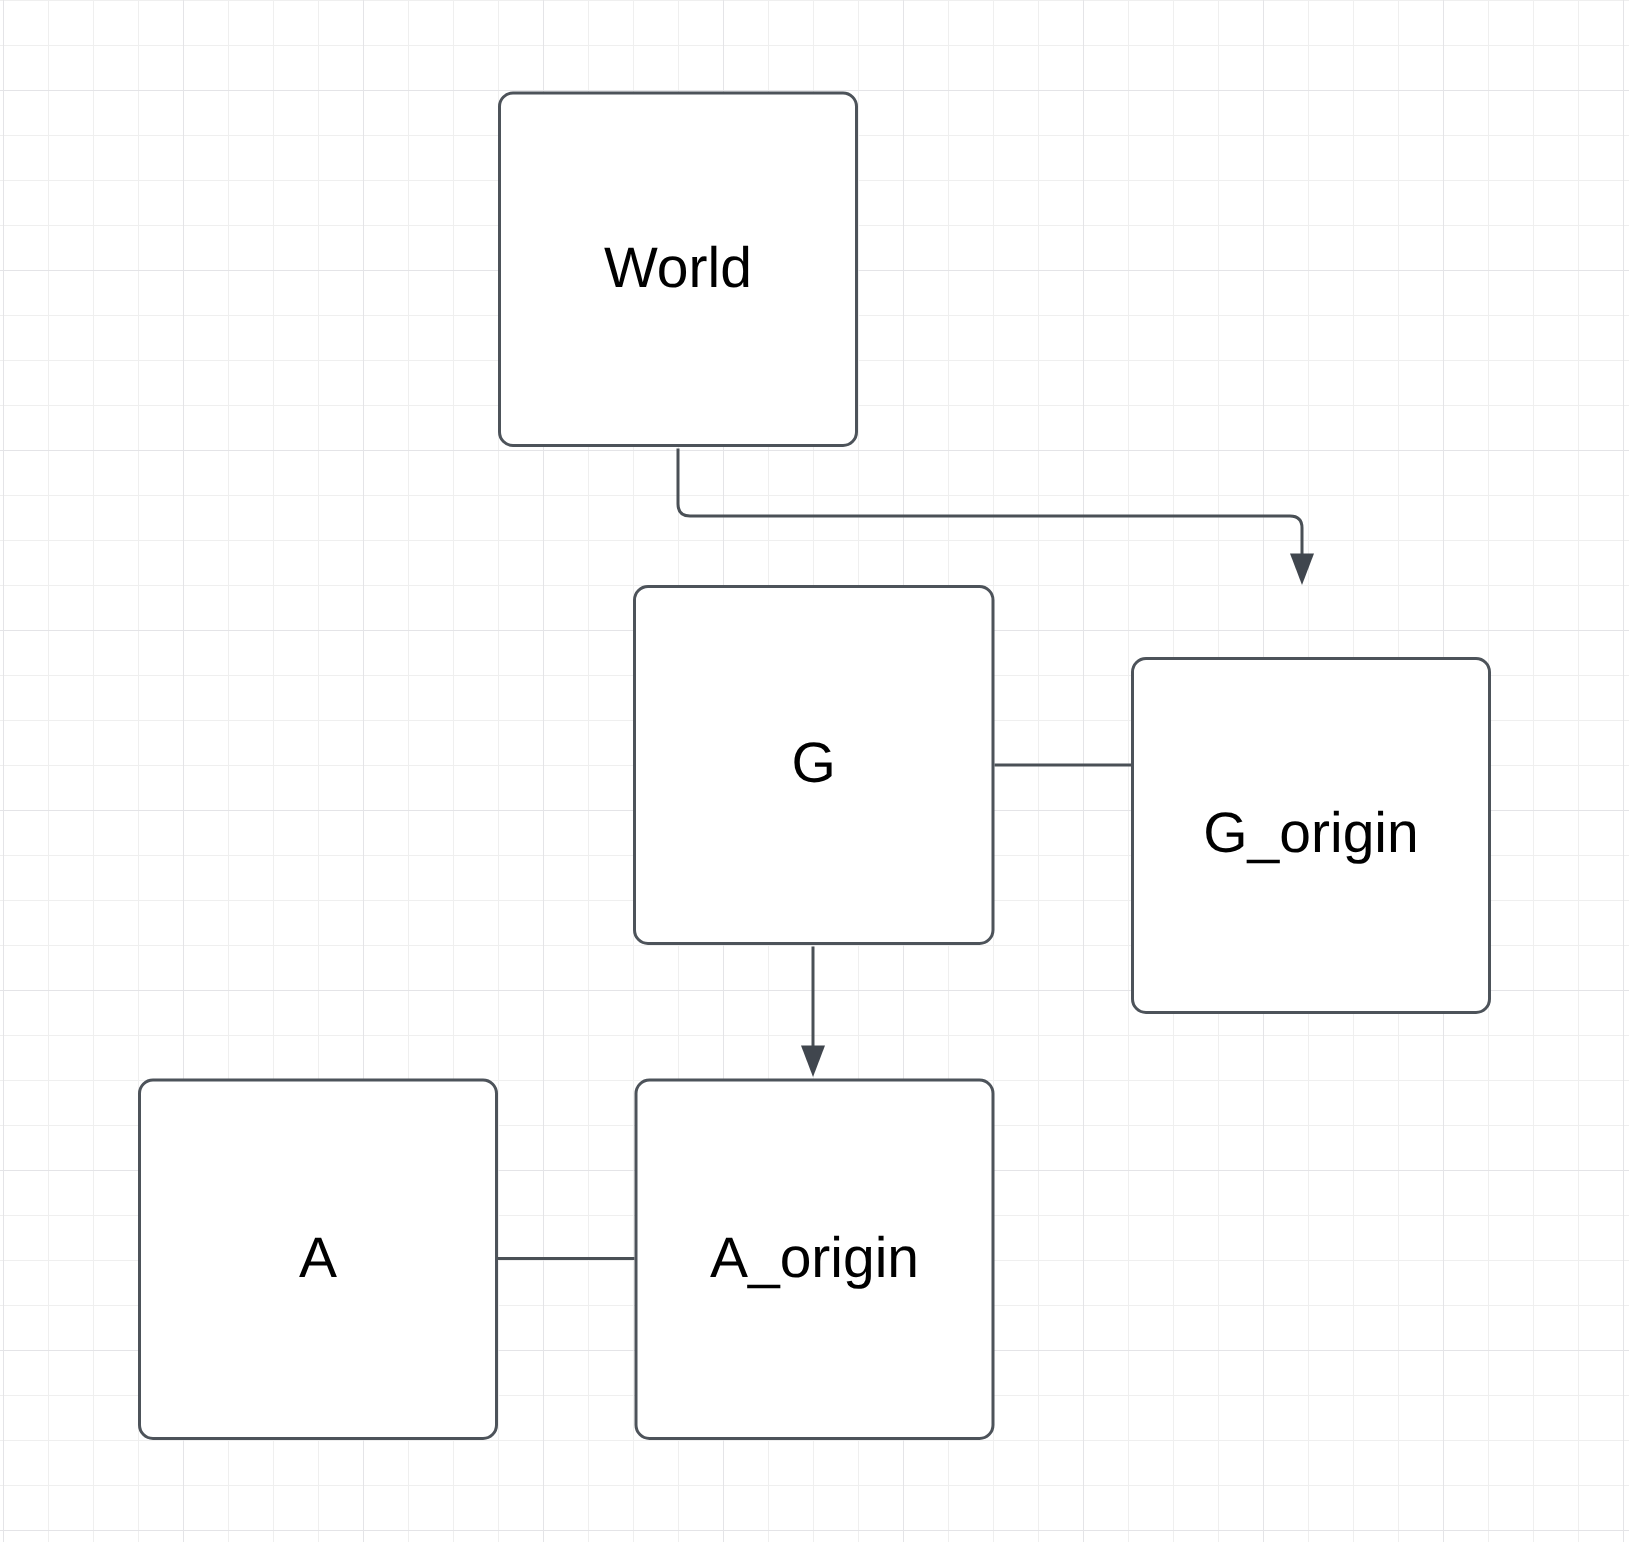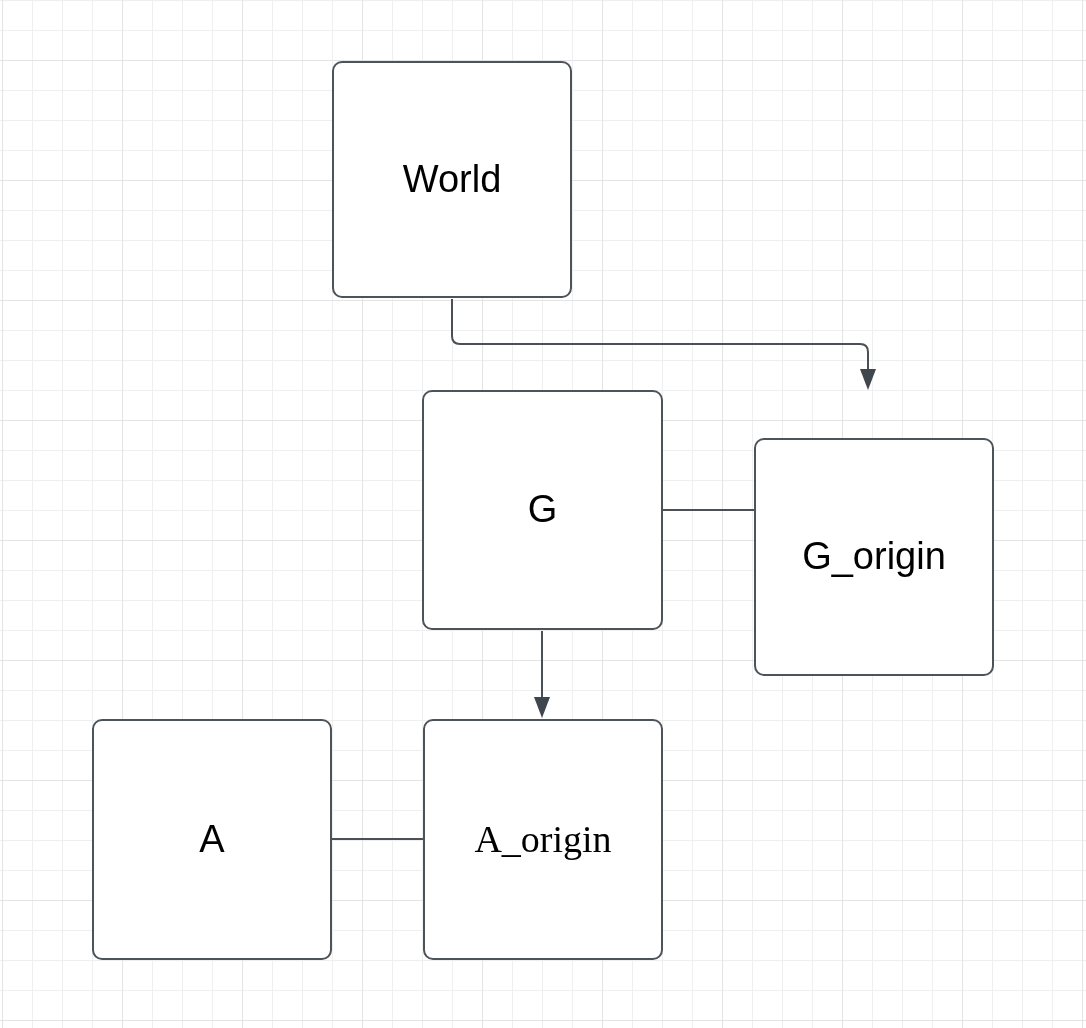--- a/index.html
+++ b/index.html
@@ -64,21 +64,21 @@
     line-height: 1.15;
     color: #000000;
     white-space: nowrap;
     user-select: none;
   }
 
   .node-world    { left: 332px; top:  61px; width: 240px; height: 237px; }
   .node-g        { left: 422px; top: 390px; width: 241px; height: 240px; }
   .node-g-origin { left: 754px; top: 390px; width: 240px; height: 238px; margin-top: 48px; }
   .node-a        { left:  92px; top: 719px; width: 240px; height: 241px; }
-  .node-a-origin { left: 423px; top: 719px; width: 240px; height: 241px; font-family: Liberation Serif, serif; }
+  .node-a-origin { left: 423px; top: 719px; width: 240px; height: 241px; }
 </style>
 </head>
 <body>
 
 <div class="canvas">
 
   <svg class="edges" viewBox="0 0 1086 1028" xmlns="http://www.w3.org/2000/svg">
 
     <g>
       <path class="edge-line" d="M 452 299 L 452 336 Q 452 344 460 344 L 860 344 Q 868 344 868 352 L 868 371"></path>

